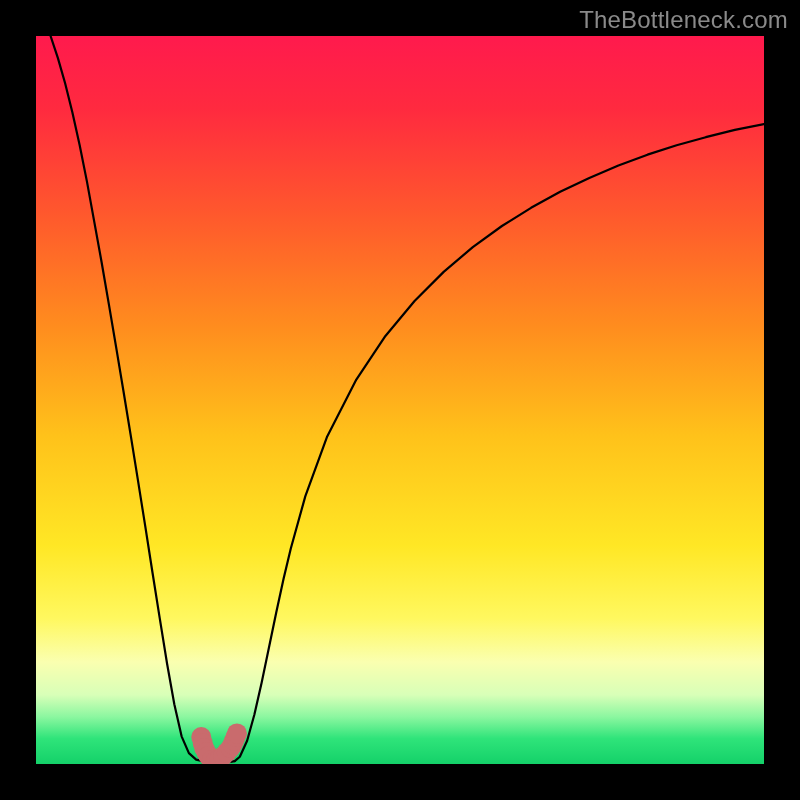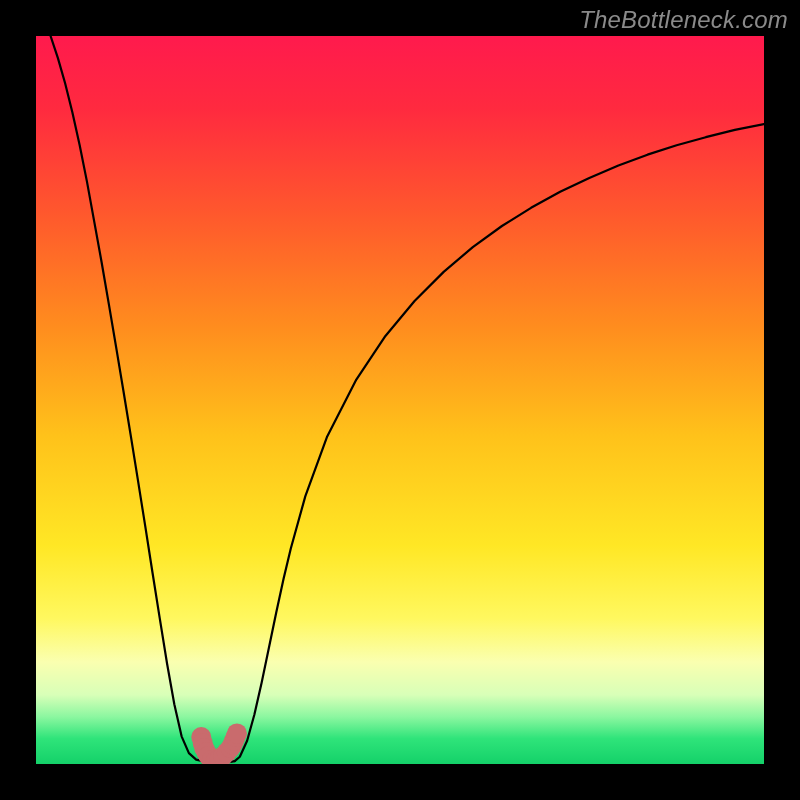--- a/index.html
+++ b/index.html
@@ -31,21 +31,20 @@
     inset: 0;
   }
   .watermark {
     position: absolute;
     top: 6px;
     right: 12px;
     font-family: Arial, Helvetica, sans-serif;
     font-size: 24px;
     color: #8a8a8a;
     letter-spacing: 0.2px;
-    font-style: italic;
   }
   svg.curve {
     position: absolute;
     inset: 0;
     width: 728px;
     height: 728px;
     overflow: visible;
   }
 </style>
 </head>

